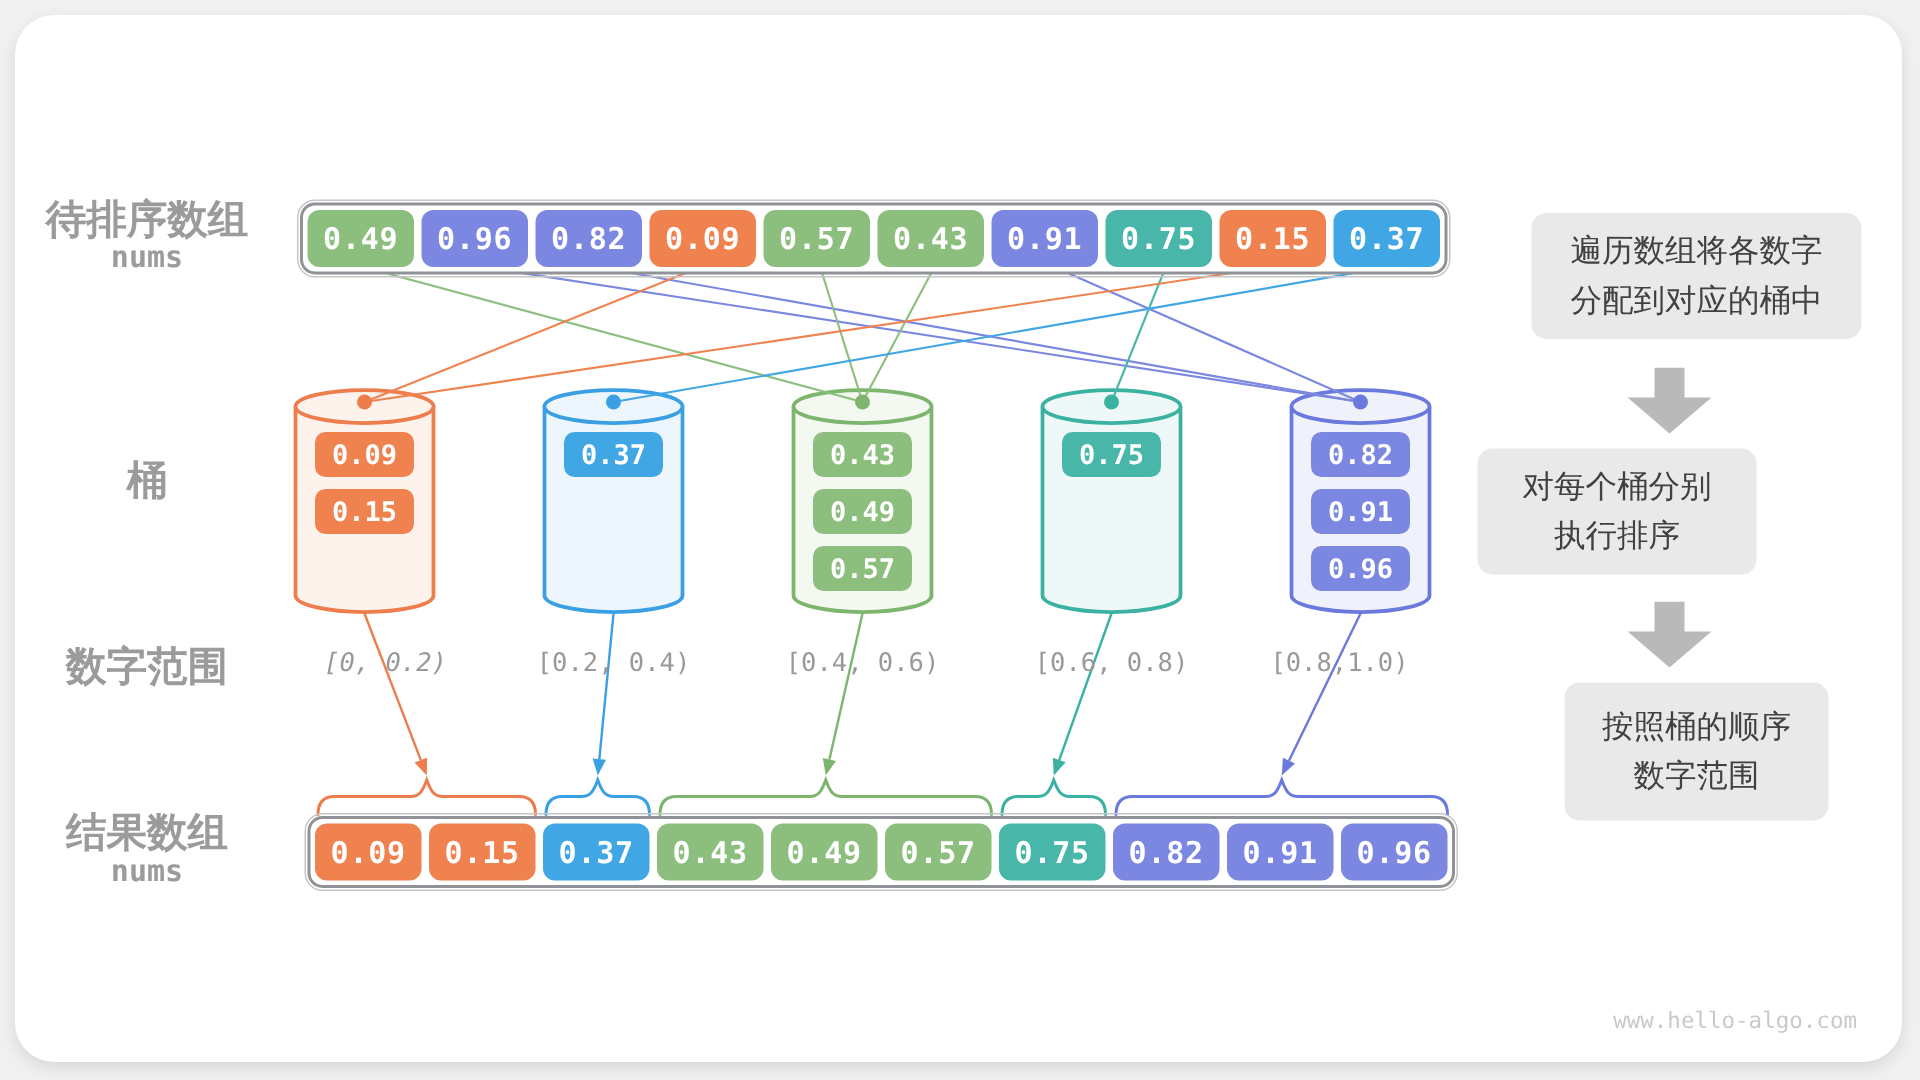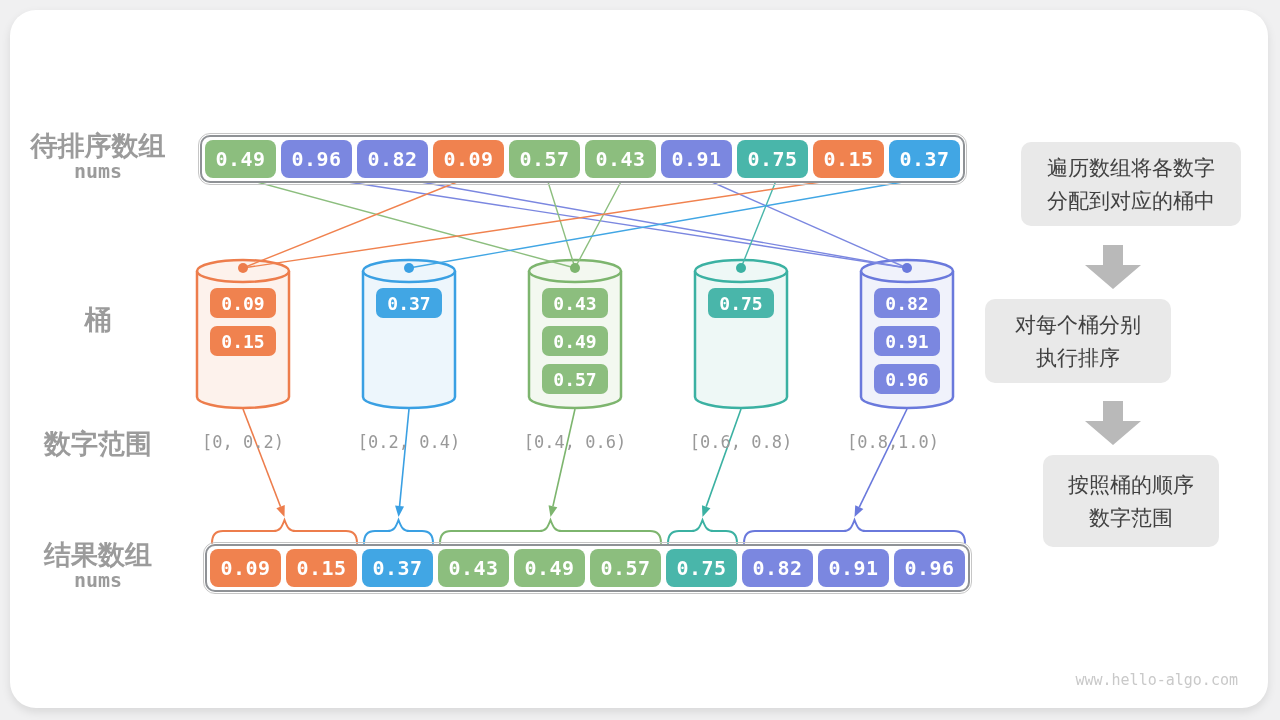--- a/index.html
+++ b/index.html
@@ -207,18 +207,18 @@
   </div>
   <svg class="flow-arrow" style="left:1085px;top:401px" viewBox="0 0 56 44">
     <polygon points="18,0 38,0 38,20 56,20 28,44 0,20 18,20" fill="#b9b9b9"></polygon>
   </svg>
   <div class="step-box" style="left:1026px;top:455px;width:176px;height:92px">
     <div>按照桶的顺序</div>
     <div>数字范围</div>
   </div>
 
   <div class="watermark">www.hello-algo.com</div>
-<div class="range-label" style="left: 243px;">[0, 0.2)</div>
+<div class="range-label" style="left: 257px; font-style: italic;">[0, 0.2)</div>
     <div class="range-label" style="left: 409px;">[0.2, 0.4)</div>
     <div class="range-label" style="left: 575px;">[0.4, 0.6)</div>
     <div class="range-label" style="left: 741px;">[0.6, 0.8)</div>
     <div class="range-label" style="left: 893px;">[0.8,1.0)</div>
   </div>
 
 </body></html>

